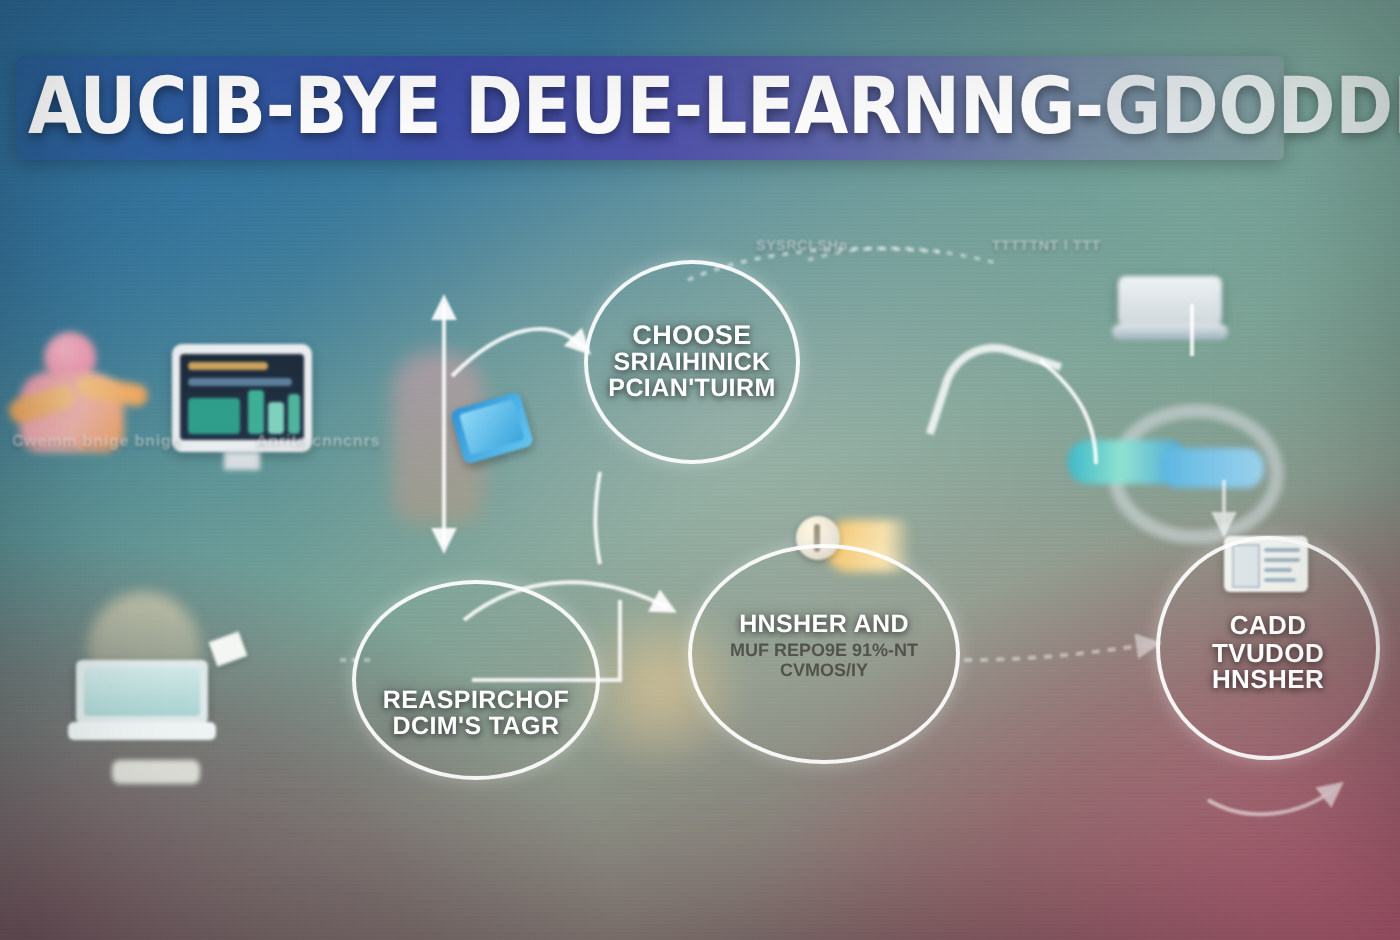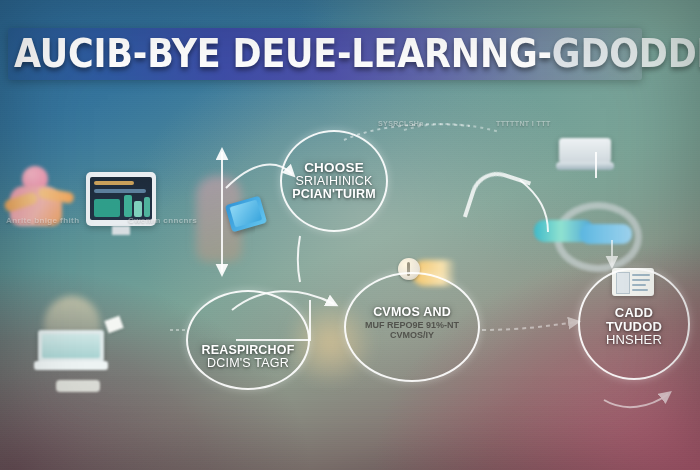--- a/index.html
+++ b/index.html
@@ -104,29 +104,29 @@
   svg.wires{position:absolute;inset:0;width:700px;height:470px;}
 
   
   .node{position:absolute;border-radius:50%;display:flex;align-items:center;justify-content:center;
      text-align:center;color:#fff;}
   .node .ring{position:absolute;inset:0;border-radius:50%;border:2.5px solid rgba(255,255,255,.92);
      box-shadow:0 0 9px rgba(255,255,255,.30);}
   .node .txt{position:relative;padding:0 8px;line-height:1.06;
      text-shadow:0 1px 3px rgba(0,0,0,.55), 0 0 7px rgba(0,0,0,.35);}
   .node .l1{display:block;font-weight:700;letter-spacing:.2px;}
-  .node .l2{display:block;font-weight:400;letter-spacing:.2px;}
+  .node .l2{display:block;font-weight:700;letter-spacing:.2px;}
   .node .l3{display:block;font-weight:700;letter-spacing:.2px;}
   .node .sub{display:block;font-weight:700;opacity:.82;}
 
-  #node-platform{left:280px;top:130px;width:108px;height:102px;}
+  #node-platform{left:292px;top:130px;width:108px;height:102px;}
   #node-platform .txt{font-size:12.5px;}
   #node-platform .l1{font-size:13.5px;}
 
-  #node-research{left:186px;top:290px;width:124px;height:100px;}
+  #node-research{left:176px;top:290px;width:124px;height:100px;}
   #node-research .txt{font-size:12.5px;}
 
   #node-monetize{left:344px;top:272px;width:136px;height:110px;}
   #node-monetize .txt{font-size:12.5px;}
   #node-monetize .sub{font-size:9px;margin-top:2px;color:#3c3a36;text-shadow:none;opacity:.75;}
 
   #node-design{left:578px;top:268px;width:112px;height:112px;}
   #node-design .txt{font-size:13px;margin-top:5px;}
 
   
@@ -259,37 +259,37 @@
     <div class="ring"></div>
     <div class="txt" style="margin-top:34px;">
       <span class="l1">REASPIRCHOF</span>
       <span class="l2">DCIM'S TAGR</span>
     </div>
   </div>
 
   <div class="node" id="node-monetize">
     <div class="ring"></div>
     <div class="txt" style="margin-top:-8px;">
-      <span class="l1">CVMOS AND</span>
+      <span class="l1">HNSHER AND</span>
       <span class="sub">MUF REPO9E 91%-NT CVMOS/IY</span>
     </div>
   </div>
 
   <div class="node" id="node-design">
     <div class="ring"></div>
     <div class="txt">
       <span class="l1">CADD TVUDOD</span>
       <span class="l2">HNSHER</span>
     </div>
   </div>
 
   <span class="caption" style="left:378px;top:120px;">SYSRCLSHn</span>
   <span class="caption" style="left:496px;top:120px;">TTTTTNT  I TTT</span>
-  <span class="caption" style="left:6px;top:216px;font-size:8px;">Anrite bnige fhith</span>
-  <span class="caption" style="left:128px;top:216px;font-size:8px;">Cwemm cnncnrs</span>
+  <span class="caption" style="left:6px;top:216px;font-size:8px;">Cwemm bnige bnige</span>
+  <span class="caption" style="left:128px;top:216px;font-size:8px;">Anrite cnncnrs</span>
 
   <div id="title-banner">
     <div id="title-text">
       <span>AUCIB-BYE DEUE-LEARNNG-</span><span class="fade">GDODDE</span>
     </div>
   </div>
 
   <div class="vignette"></div>
 </div>
 

